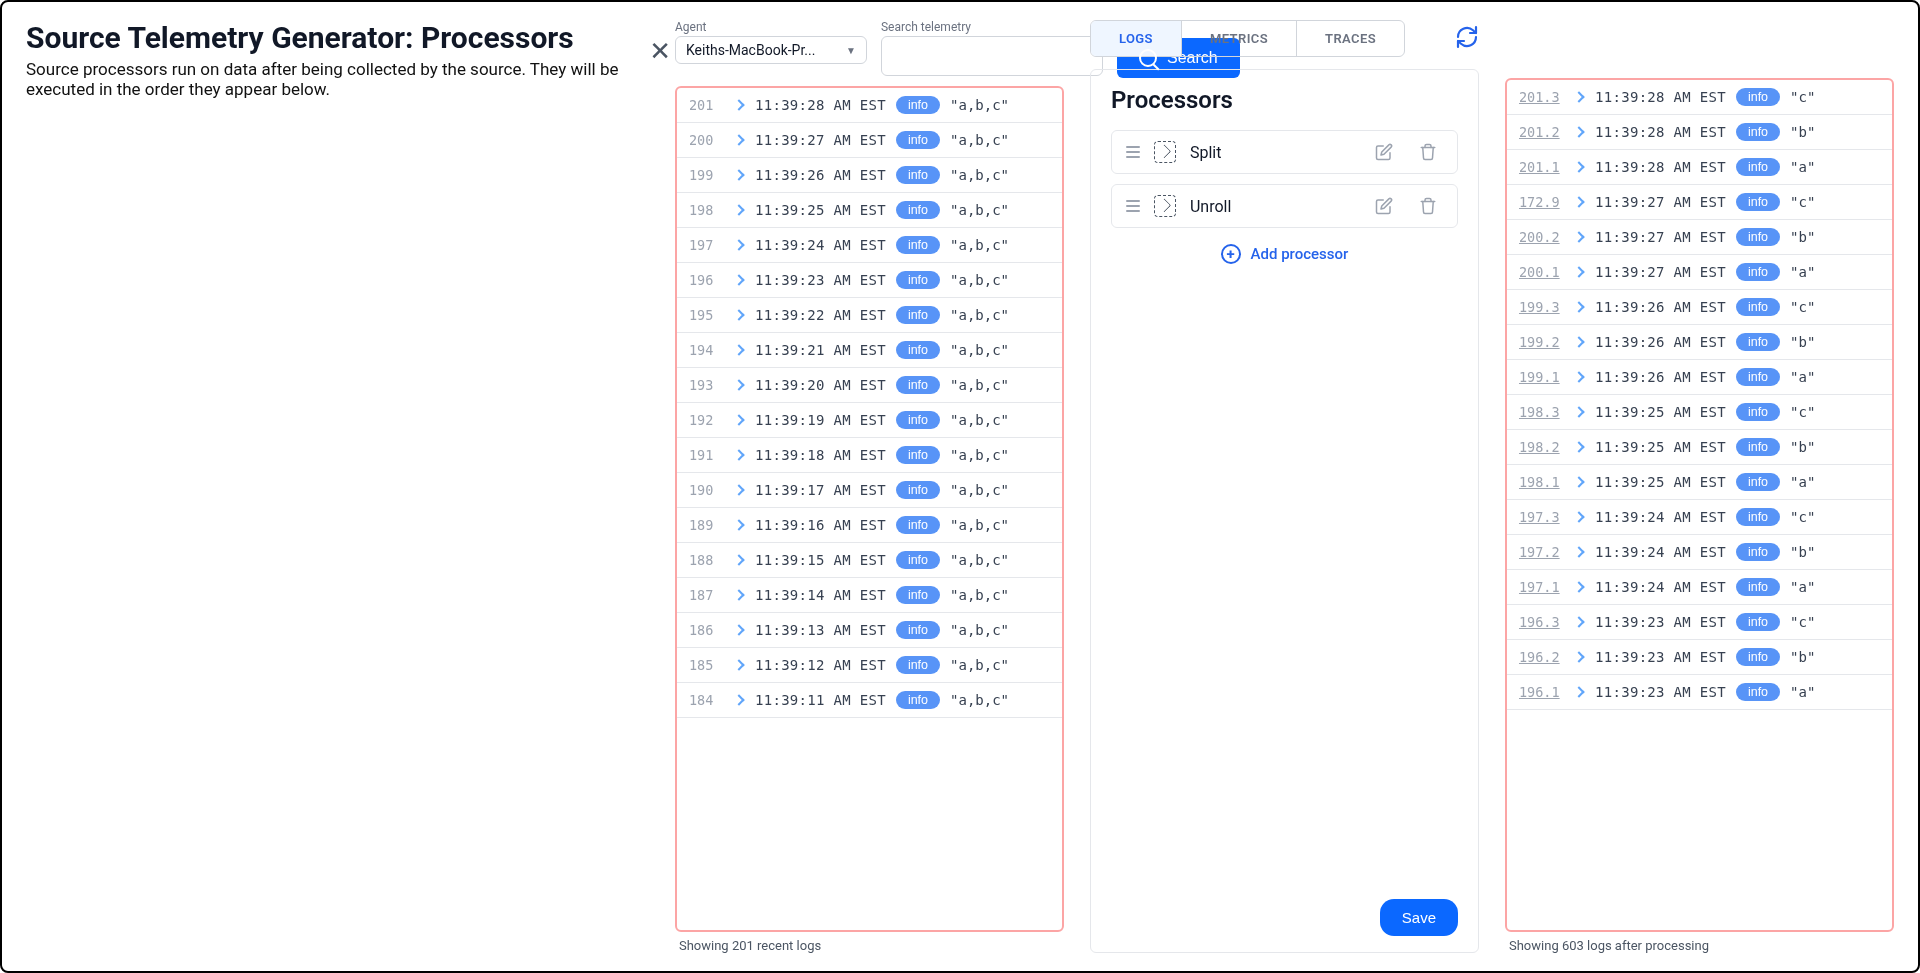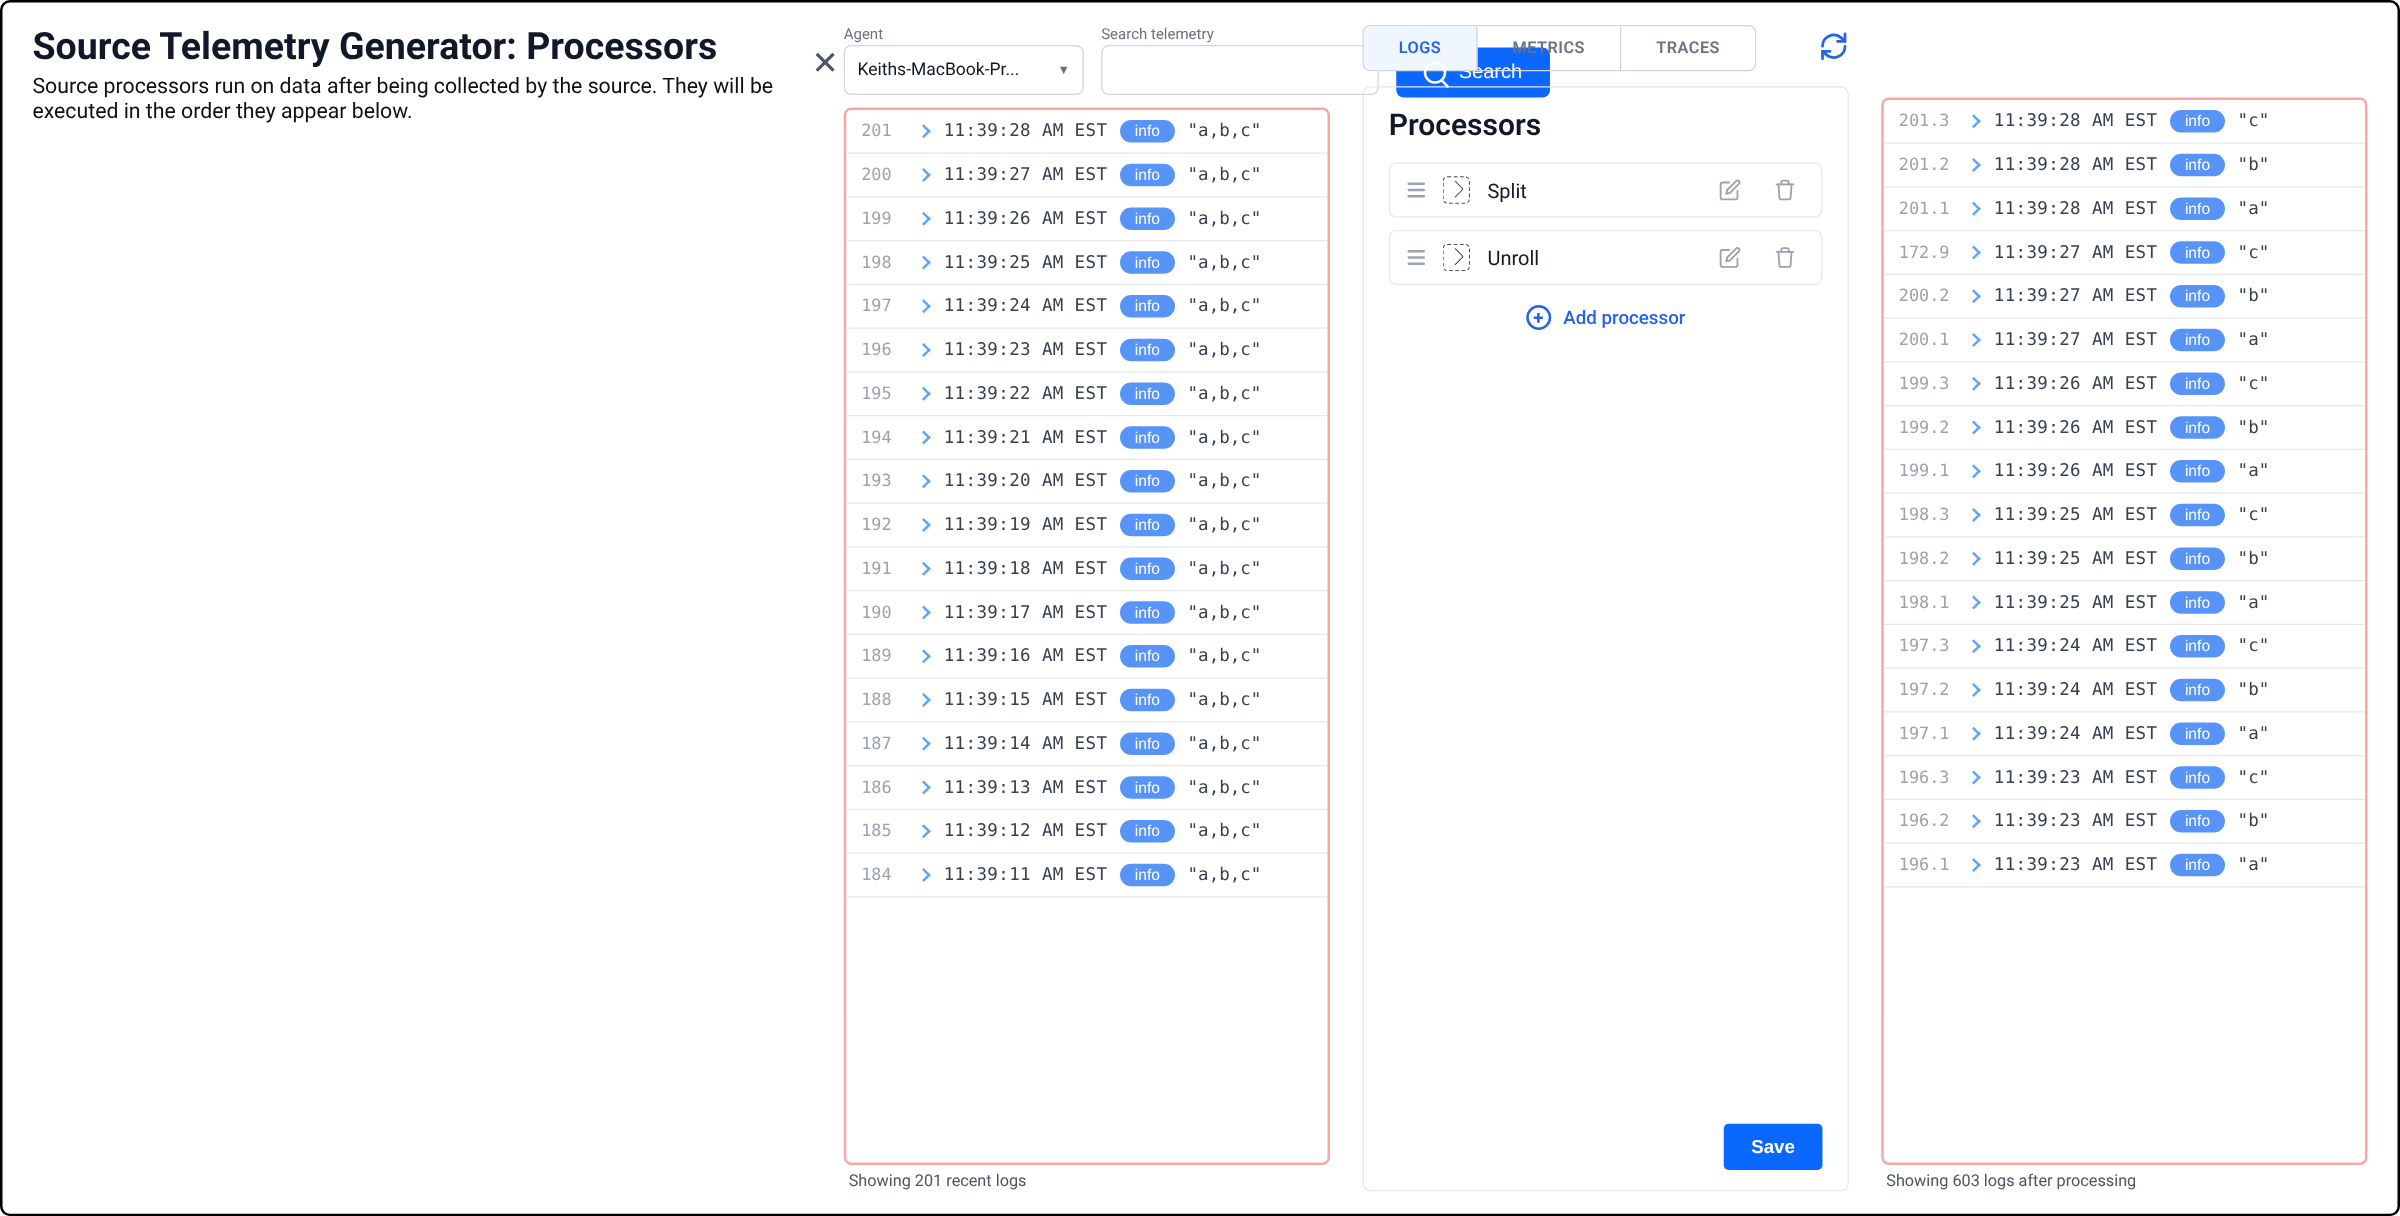--- a/index.html
+++ b/index.html
@@ -67,21 +67,21 @@
     flex-direction: column;
   }
   .field-label {
     font-size: 12px;
     color: #6b7280;
     margin-bottom: 2px;
   }
   .select-box {
     border: 1px solid #d1d5db;
     border-radius: 6px;
-    height: 40px;
+    height: 28px;
     display: flex;
     align-items: center;
     justify-content: space-between;
     padding: 0 10px;
     font-size: 14px;
     min-width: 192px;
     background: #fff;
   }
   .select-arrow { font-size: 10px; color: #6b7280; }
   .input-box {
@@ -137,21 +137,21 @@
   .log-row {
     display: flex;
     align-items: center;
     gap: 10px;
     padding: 8px 12px;
     border-bottom: 1px solid #e5e7eb;
     font-family: ui-monospace, Menlo, Monaco, Consolas, monospace;
     font-size: 14px;
   }
   .log-idx { color: #9ca3af; min-width: 36px; font-size: 13.5px;}
-  .log-idx.wide { min-width: 46px; }
+  .log-idx.wide { min-width: 46px; text-decoration: underline; }
   .chev {
     width: 8px; height: 8px;
     border-top: 2px solid #60a5fa;
     border-right: 2px solid #60a5fa;
     transform: rotate(45deg);
     margin-right: 2px;
     flex-shrink: 0;
   }
   .log-time { color: #374151; letter-spacing: .3px; }
   .badge {
@@ -277,24 +277,24 @@
   }
   .save-wrap {
     margin-top: auto;
     display: flex;
     justify-content: flex-end;
   }
   .save-btn {
     background: #0b68ff;
     color: #fff;
     border: none;
-    border-radius: 4px;
+    border-radius: 14px;
     padding: 10px 22px;
     font-size: 15px;
-    font-weight: 700;
+    font-weight: 400;
     cursor: pointer;
   }
   
   .right-spacer { height: 58px; }
   .truncate { white-space: nowrap; overflow: hidden; text-overflow: ellipsis; max-width: 150px; display:inline-block;}
 </style>
 </head>
 <body>
 
 <div class="modal">

